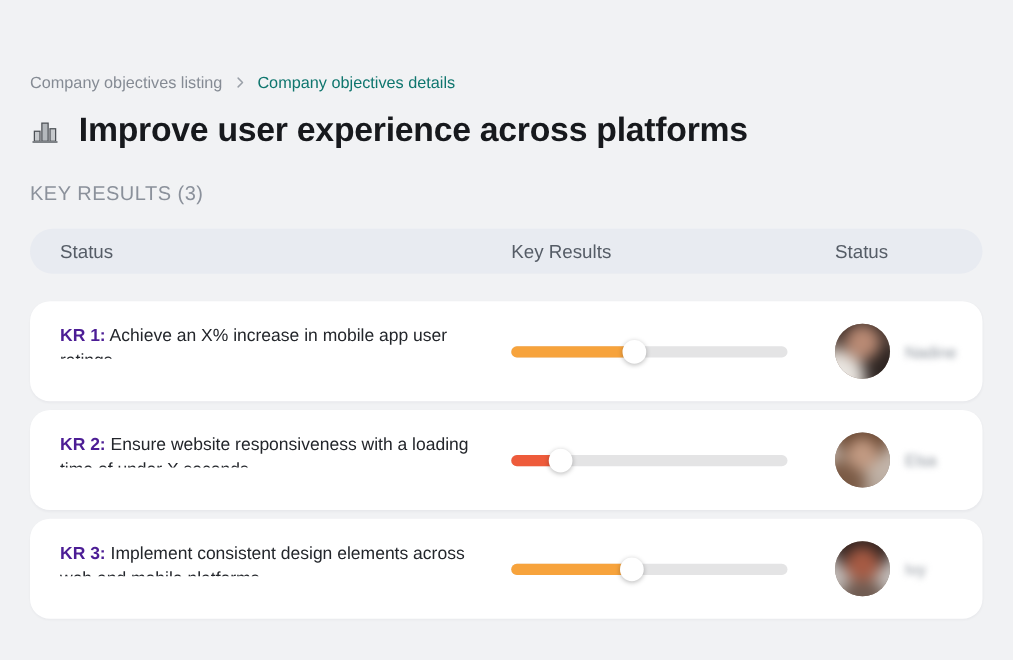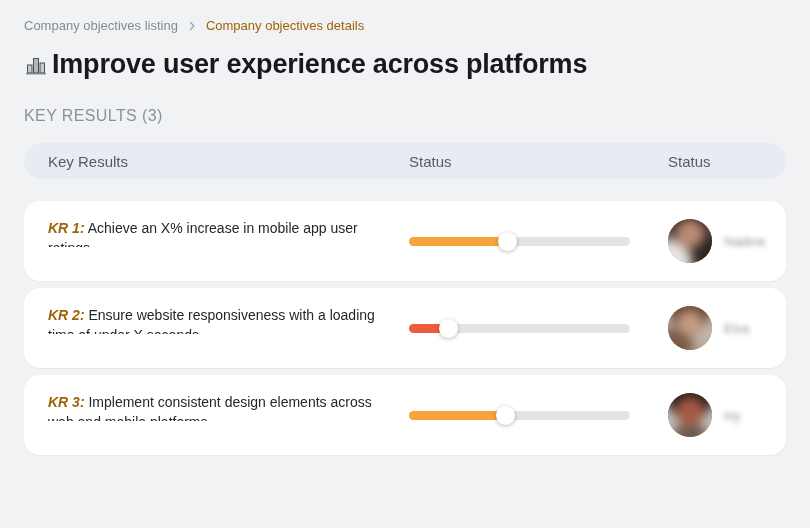--- a/index.html
+++ b/index.html
@@ -8,28 +8,28 @@
     font-family:"Liberation Sans", sans-serif;
     background:#f1f2f4;
     overflow:hidden;
     position:relative;
   }
   .content { padding:0 24px; }
 
   
   .breadcrumb {
     display:flex; align-items:center; gap:8px;
-    padding-top:18px; font-size:13px;
+    padding-top:58px; font-size:13px;
   }
   .crumb-prev { color:#858b94; }
   .crumb-sep { display:flex; align-items:center; color:#9aa0a8; }
-  .crumb-cur { color:#a16207; }
-
-  
-  .title-row { display:flex; align-items:center; gap:4px; margin-top:16px; }
+  .crumb-cur { color:#0f766e; }
+
+  
+  .title-row { display:flex; align-items:center; gap:15px; margin-top:16px; }
   .title-icon { width:24px; height:24px; flex:0 0 auto; }
   h1 {
     font-size:27px; font-weight:700; color:#17191d; letter-spacing:-0.2px;
   }
 
   
   .section-label {
     margin-top:27px; font-size:16px; color:#8b919b; letter-spacing:0.4px;
   }
 
@@ -53,21 +53,21 @@
   .row-card {
     height:80px; background:#ffffff; border-radius:16px;
     padding:0 24px;
     box-shadow:0 1px 2px rgba(16,24,40,0.04);
   }
   .kr-text {
     align-self:start; padding-top:17px;
     font-size:14px; line-height:20px; color:#23262b;
     width:337px; overflow:hidden; max-height:46px;
   }
-  .kr-text b { color:#a16207; font-weight:700;font-style:italic; }
+  .kr-text b { color:#4c1d95; font-weight:700; }
 
   
   .slider { position:relative; width:221px; height:19px; }
   .slider-track {
     position:absolute; top:5px; left:0; width:221px; height:9px;
     background:#e4e4e5; border-radius:5px;
   }
   .slider-fill {
     position:absolute; top:5px; left:0; height:9px; border-radius:5px;
   }
@@ -138,22 +138,22 @@
         </g>
         <rect x="2" y="19.8" width="20" height="1.6" fill="#7e8286"></rect>
       </svg>
     </span>
     <h1>Improve user experience across platforms</h1>
   </div>
 
   <div class="section-label">KEY RESULTS (3)</div>
 
   <div class="grid table-header">
+    <span>Status</span>
     <span>Key Results</span>
-    <span>Status</span>
     <span>Status</span>
   </div>
 
   <div class="rows">
 
     <div class="grid row-card">
       <div class="kr-text">
         <b>KR 1:</b> 
         <span>Achieve an X% increase in mobile app user ratings</span>
       </div>

